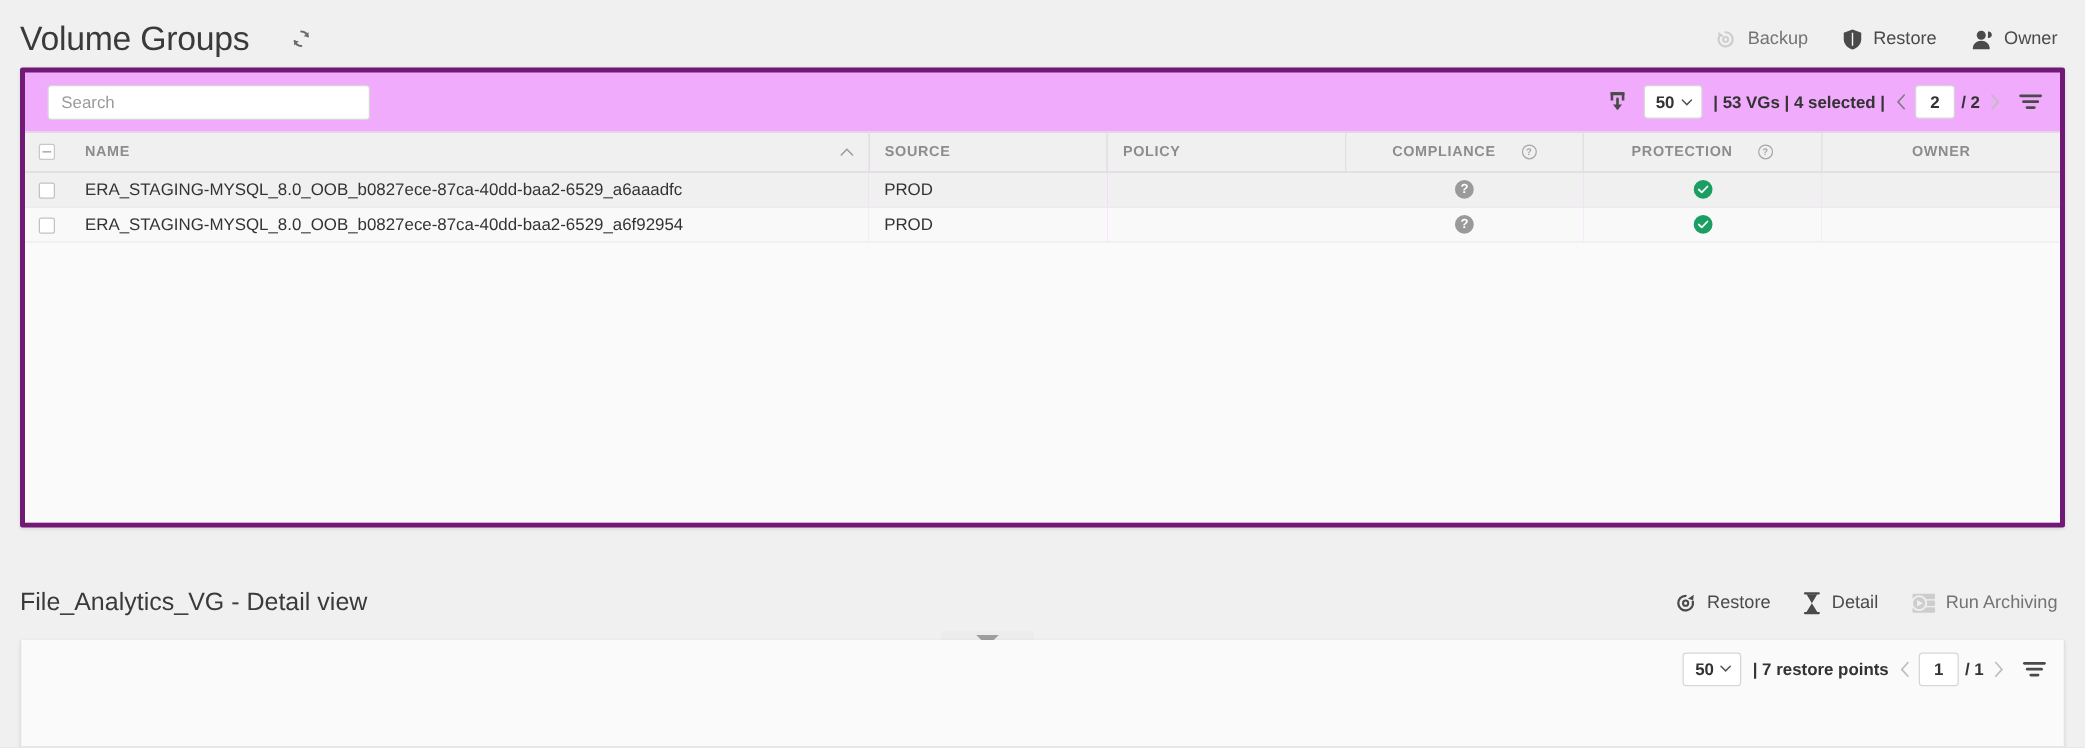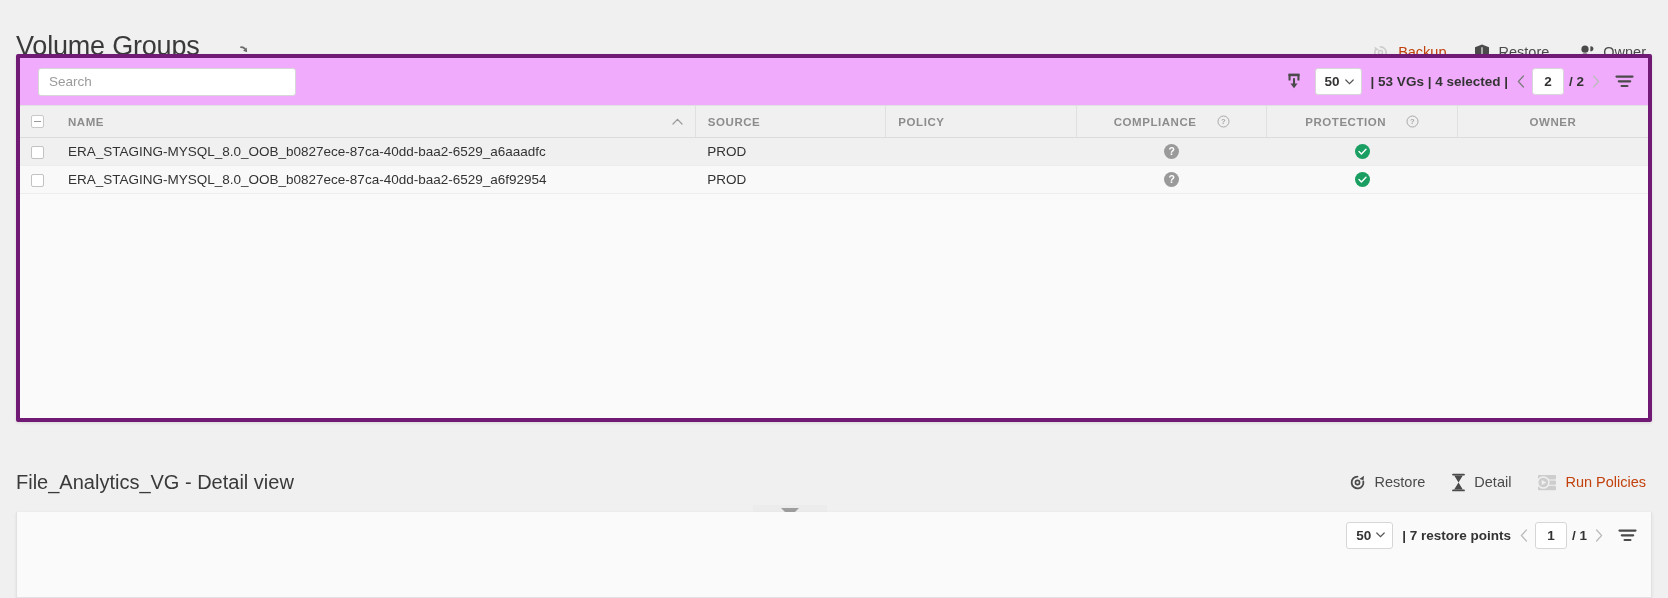--- a/index.html
+++ b/index.html
@@ -7,36 +7,36 @@
     width: 1668px; height: 598px;
     background: #f0f0f0;
     font-family: "Liberation Sans", sans-serif;
     overflow: hidden;
   }
   .page { position: relative; width: 1668px; height: 598px; background: #f0f0f0; }
 
   
   .top-header {
     height: 62px;
-    display: flex; align-items: flex-end;
+    display: flex; align-items: center;
     padding: 0 22px 0 16px;
     background: #f0f0f0;
     gap: 20px;
   }
   .page-title {
     font-size: 27px; font-weight: 400; color: #3a3a3a;
     letter-spacing: -0.2px; white-space: nowrap;
   }
   .refresh-icon { margin-left: 12px; display: flex; align-items: center; }
   .header-actions { margin-left: auto; display: flex; align-items: center; gap: 26px; }
   .header-action {
     display: flex; align-items: center; gap: 8px;
     font-size: 14.5px; color: #4a4a4a; cursor: pointer; white-space: nowrap;
   }
-  .header-action.disabled { color: #c2410c; cursor: default; }
+  .header-action.disabled { color: #737373; cursor: default; }
   .header-action .lbl { line-height: 1; }
 
   
   .card {
     position: absolute; left: 16px; top: 54px;
     width: 1636px; height: 368px;
     background: #f0abfc;
     border: 4px solid #701a75;
     border-radius: 2px;
     box-shadow: 0 1px 3px rgba(0,0,0,0.10);
@@ -410,21 +410,21 @@
       <div class="header-action disabled">
         <span>
           <svg width="20" height="17" viewBox="0 0 20 17">
             <rect x="1" y="1" width="18" height="4.4" rx="1" fill="#cdcdcd"></rect>
             <rect x="1" y="6.4" width="18" height="4.4" rx="1" fill="#cdcdcd"></rect>
             <rect x="1" y="11.8" width="18" height="4.4" rx="1" fill="#cdcdcd"></rect>
             <circle cx="6.3" cy="8.5" r="5.6" fill="#cdcdcd" stroke="#f0f0f0" stroke-width="1.5"></circle>
             <path d="M4.7 5.9 L9.3 8.5 L4.7 11.1 Z" fill="#f0f0f0"></path>
           </svg>
         </span>
-        <span class="lbl">Run Policies</span>
+        <span class="lbl">Run Archiving</span>
       </div>
     </div>
   </div>
 
   <div class="collapse-handle">
     <span class="tri-down"></span>
   </div>
 
   <div class="detail-card">
     <div class="detail-toolbar">

